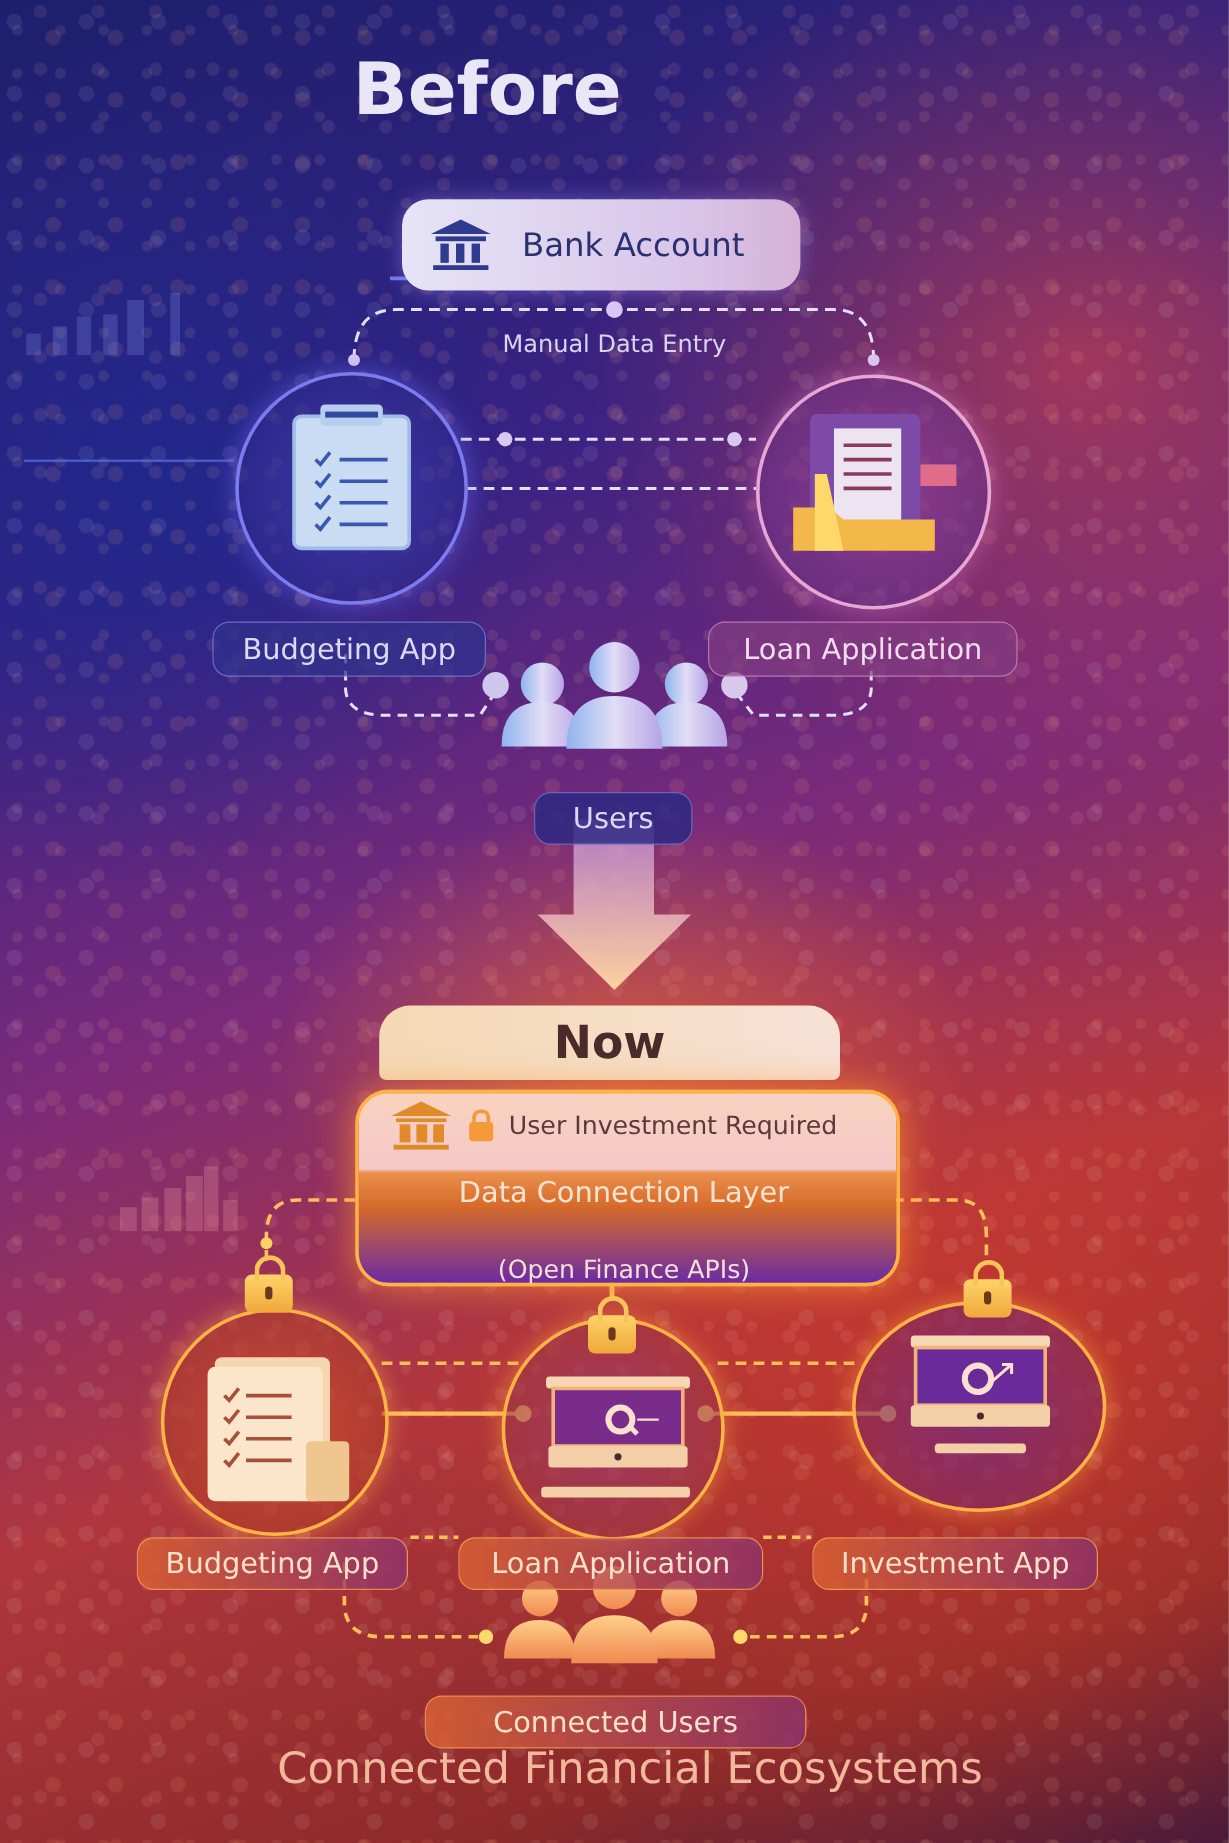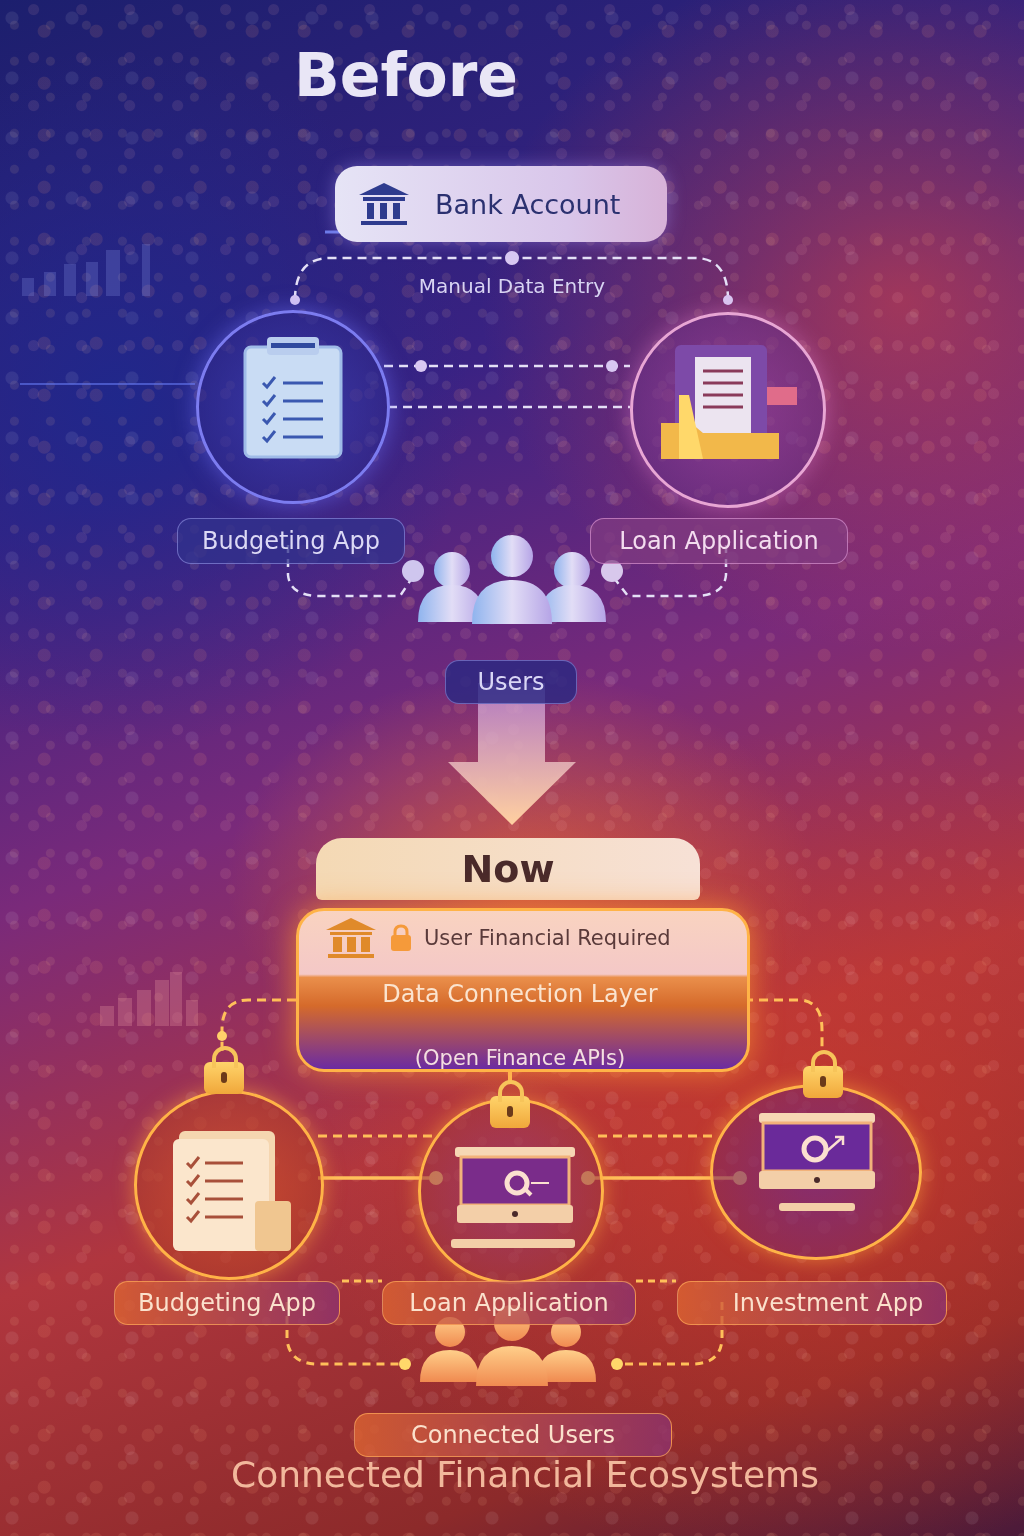--- a/index.html
+++ b/index.html
@@ -206,21 +206,21 @@
     <rect x="6" y="16" width="42" height="3" fill="#e08a2a"></rect>
     <rect x="9" y="21" width="9" height="15" fill="#e08a2a"></rect>
       <rect x="23" y="21" width="9" height="15" fill="#e08a2a"></rect>
       <rect x="37" y="21" width="9" height="15" fill="#e08a2a"></rect>
     <rect x="4" y="38" width="46" height="4" fill="#e08a2a"></rect>
   </svg>
   <svg width="22" height="28" style="position:relative">
     <path d="M5 12 V8 Q5 2 11 2 Q17 2 17 8 V12" fill="none" stroke="#f59a3a" stroke-width="3"></path>
     <rect x="1" y="11" width="20" height="16" rx="3" fill="#f59a3a"></rect>
   </svg>
-  <span>User Financial Required</span>
+  <span>User Investment Required</span>
 </div>
 <div class="abs dcl">Data Connection Layer</div>
 <div class="abs apis">(Open Finance APIs)</div>
 
 <div class="abs circle nc nc1">
   <svg width="184" height="184">
     <rect x="42" y="38" width="96" height="112" rx="6" fill="#f5d6b0"></rect>
     <rect x="36" y="46" width="96" height="112" rx="6" fill="#fbe6cc"></rect>
     <rect x="118" y="108" width="36" height="50" rx="4" fill="#f0c690"></rect>
     <g stroke="#a8503a" stroke-width="3" fill="none">
@@ -260,17 +260,17 @@
     <rect x="66" y="116" width="76" height="8" rx="3" fill="#f3cfa8"></rect>
     <circle cx="102" cy="62" r="11" fill="none" stroke="#fbe0d0" stroke-width="5"></circle>
     <line x1="114" y1="64" x2="130" y2="50" stroke="#fbe0d0" stroke-width="2.5"></line>
     <polyline points="122,50 130,50 130,58" fill="none" stroke="#fbe0d0" stroke-width="2.5"></polyline>
   </svg>
 </div>
 <div class="lock" style="left:803px;top:1066px;"></div>
 
 <div class="abs pill now-pill" style="left:114px;top:1261px;width:224px;height:42px;">Budgeting App</div>
 <div class="abs pill now-pill" style="left:382px;top:1261px;width:252px;height:42px;">Loan Application</div>
-<div class="abs pill now-pill" style="left:677px;top:1261px;width:236px;height:42px;padding-left:32px;">Investment App</div>
+<div class="abs pill now-pill" style="left:677px;top:1261px;width:236px;height:42px;">Investment App</div>
 
 <div class="abs pill now-pill" style="left:354px;top:1393px;width:316px;height:42px;">Connected Users</div>
 
 <div class="abs footer">Connected Financial Ecosystems</div>
 
 </body></html>

